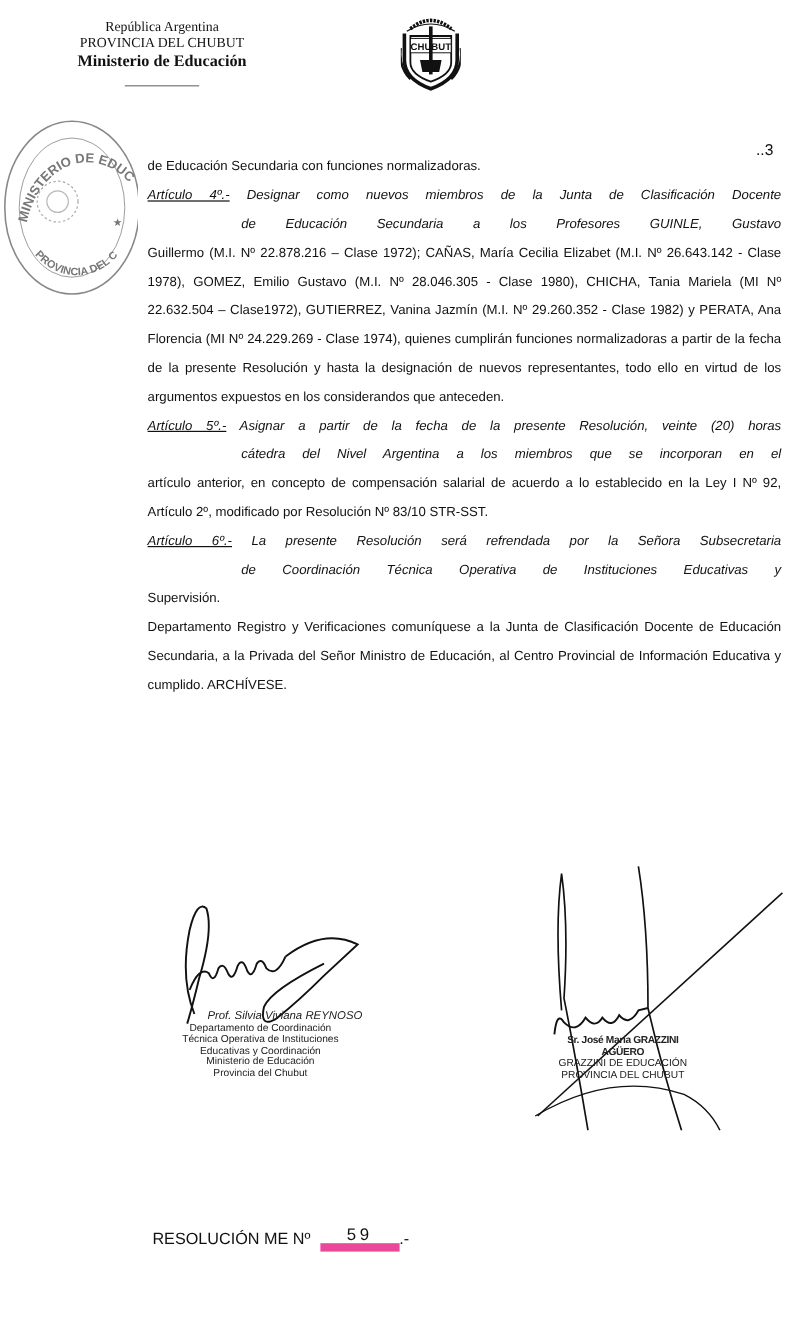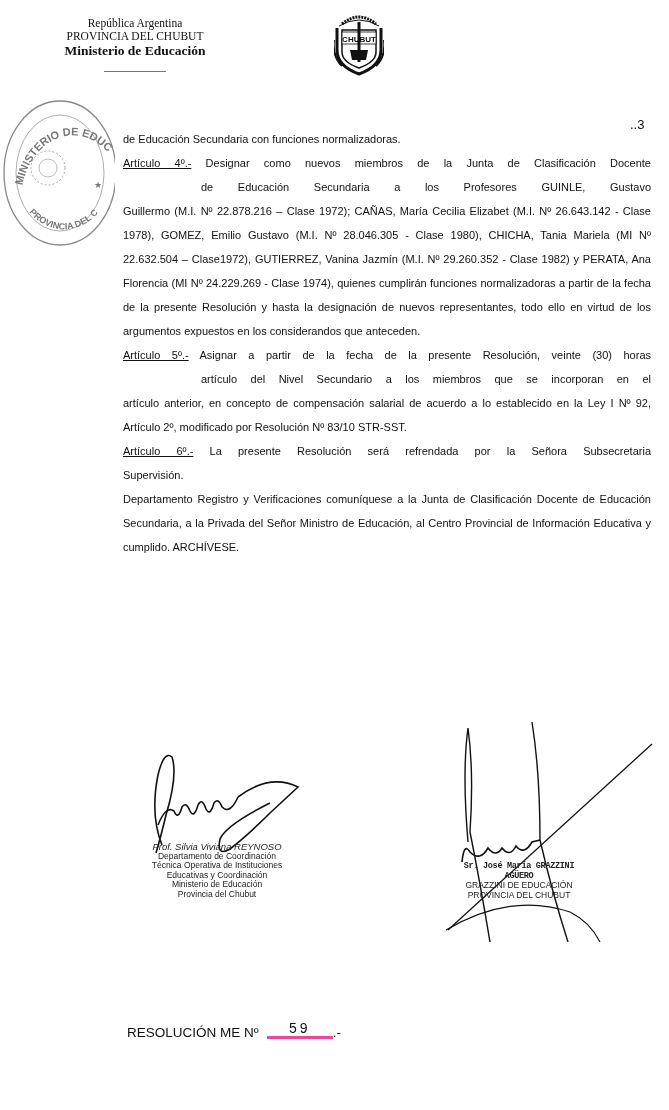--- a/index.html
+++ b/index.html
@@ -14,34 +14,34 @@
   #letterhead .rule { width: 62px; height: 1px; background: #777; margin: 14px auto 0; }
 
   #crest { position: absolute; left: 334px; top: 10px; width: 50px; height: 66px; }
 
   #stamp { position: absolute; left: 0px; top: 93px; width: 115px; height: 160px; }
 
   #page-num { position: absolute; left: 630px; top: 117px; font-size: 13px; }
 
   #body-text { position: absolute; left: 123px; top: 127px; width: 528px; font-size: 11px; line-height: 24px; }
   #body-text p { margin: 0; text-align: justify; text-align-last: left; }
-  .just { text-align: justify; text-align-last: justify !important; }
+  .just { text-align: justify; text-align-last: justify !important; font-style: italic; }
   .indent { padding-left: 78px; }
   .art-label { text-decoration: underline; }
 
   #sig-left { position: absolute; left: 120px; top: 745px; width: 200px; height: 165px; }
   #sig-left .caption { position: absolute; left: 12px; top: 97px; width: 170px; text-align: center; font-size: 8.5px; line-height: 9.5px; color: #222; }
-  #sig-left .caption .name { font-style: italic; font-size: 9.5px; }
+  #sig-left .caption .name { font-style: italic; font-size: 9.5px; text-align: right; }
 
   #sig-right { position: absolute; left: 440px; top: 712px; width: 229px; height: 230px; }
   #sig-right .caption { position: absolute; left: 14px; top: 150px; width: 130px; text-align: center; font-size: 8.5px; line-height: 9.5px; color: #222; }
-  #sig-right .caption .name { font-family: Liberation Mono, monospace; font-weight: bold; font-size: 8.5px; letter-spacing: -0.3px; }
+  #sig-right .caption .name { font-family: Liberation Sans, sans-serif; font-weight: bold; font-size: 8.5px; letter-spacing: -0.3px; }
 
   #resolution { position: absolute; left: 127px; top: 1024px; font-size: 13.5px; }
-  #resolution .num { display: inline-block; width: 66px; border-bottom: 3px solid #ec4899; text-align: center; font-size: 14px; letter-spacing: 3px; margin-left: 8px; position: relative; top: -4px; line-height: 16px; }
+  #resolution .num { display: inline-block; width: 66px; border-bottom: 7px solid #ec4899; text-align: center; font-size: 14px; letter-spacing: 3px; margin-left: 8px; position: relative; top: -4px; line-height: 16px; }
 </style>
 </head>
 <body>
 
 <div id="letterhead" class="serif">
   <div class="l1">República Argentina</div>
   <div class="l2">PROVINCIA DEL CHUBUT</div>
   <div class="l3">Ministerio de Educación</div>
   <div class="rule"></div>
 </div>
@@ -82,27 +82,28 @@
 <div id="body-text" class="sans">
   <p>de Educación Secundaria con funciones normalizadoras.</p>
 
   <div>
     <p class="just"><span class="art-label">Artículo 4º.-</span><span> Designar como nuevos miembros de la Junta de Clasificación  Docente</span></p>
     <p class="just indent">de Educación  Secundaria a los Profesores  GUINLE, Gustavo</p>
     <p>Guillermo (M.I. Nº 22.878.216 – Clase 1972); CAÑAS, María Cecilia Elizabet (M.I. Nº 26.643.142 - Clase 1978), GOMEZ, Emilio Gustavo (M.I. Nº 28.046.305 - Clase 1980), CHICHA, Tania Mariela (MI Nº 22.632.504 – Clase1972), GUTIERREZ, Vanina Jazmín (M.I. Nº 29.260.352 - Clase 1982) y PERATA, Ana Florencia (MI Nº 24.229.269 - Clase 1974), quienes cumplirán funciones normalizadoras a partir de la fecha de la presente Resolución y hasta la designación de nuevos representantes, todo ello en virtud de los argumentos expuestos en los considerandos que anteceden.</p>
   </div>
 
   <div>
-    <p class="just"><span class="art-label">Artículo 5º.-</span><span> Asignar a partir de la fecha de la presente Resolución, veinte (30) horas</span></p>
-    <p class="just indent">artículo del Nivel Secundario a los miembros que se incorporan en el</p>
+    <p class="just"><span class="art-label">Artículo 5º.-</span><span> Asignar a partir de la fecha de la presente Resolución, veinte (20) horas</span></p>
+    <p class="just indent">cátedra del Nivel Argentina a los miembros que se incorporan en el</p>
     <p>artículo anterior, en concepto de compensación salarial de acuerdo a lo establecido en la Ley I Nº 92, Artículo 2º, modificado por Resolución Nº 83/10 STR-SST.</p>
   </div>
 
   <div>
     <p class="just"><span class="art-label">Artículo 6º.-</span><span> La presente Resolución  será  refrendada  por la  Señora  Subsecretaria</span></p>
+    <p class="just indent">de Coordinación Técnica Operativa de Instituciones Educativas y</p>
     <p>Supervisión.</p>
   </div>
 
   <div>
     <p>Departamento Registro y Verificaciones comuníquese a la Junta de Clasificación Docente de Educación Secundaria, a la Privada del Señor Ministro de Educación, al Centro Provincial de Información Educativa y cumplido. ARCHÍVESE.</p>
   </div>
 </div>
 
 <div id="sig-left">
   <svg width="200" height="110" viewBox="0 0 200 110" style="position:absolute;left:0;top:0;">

